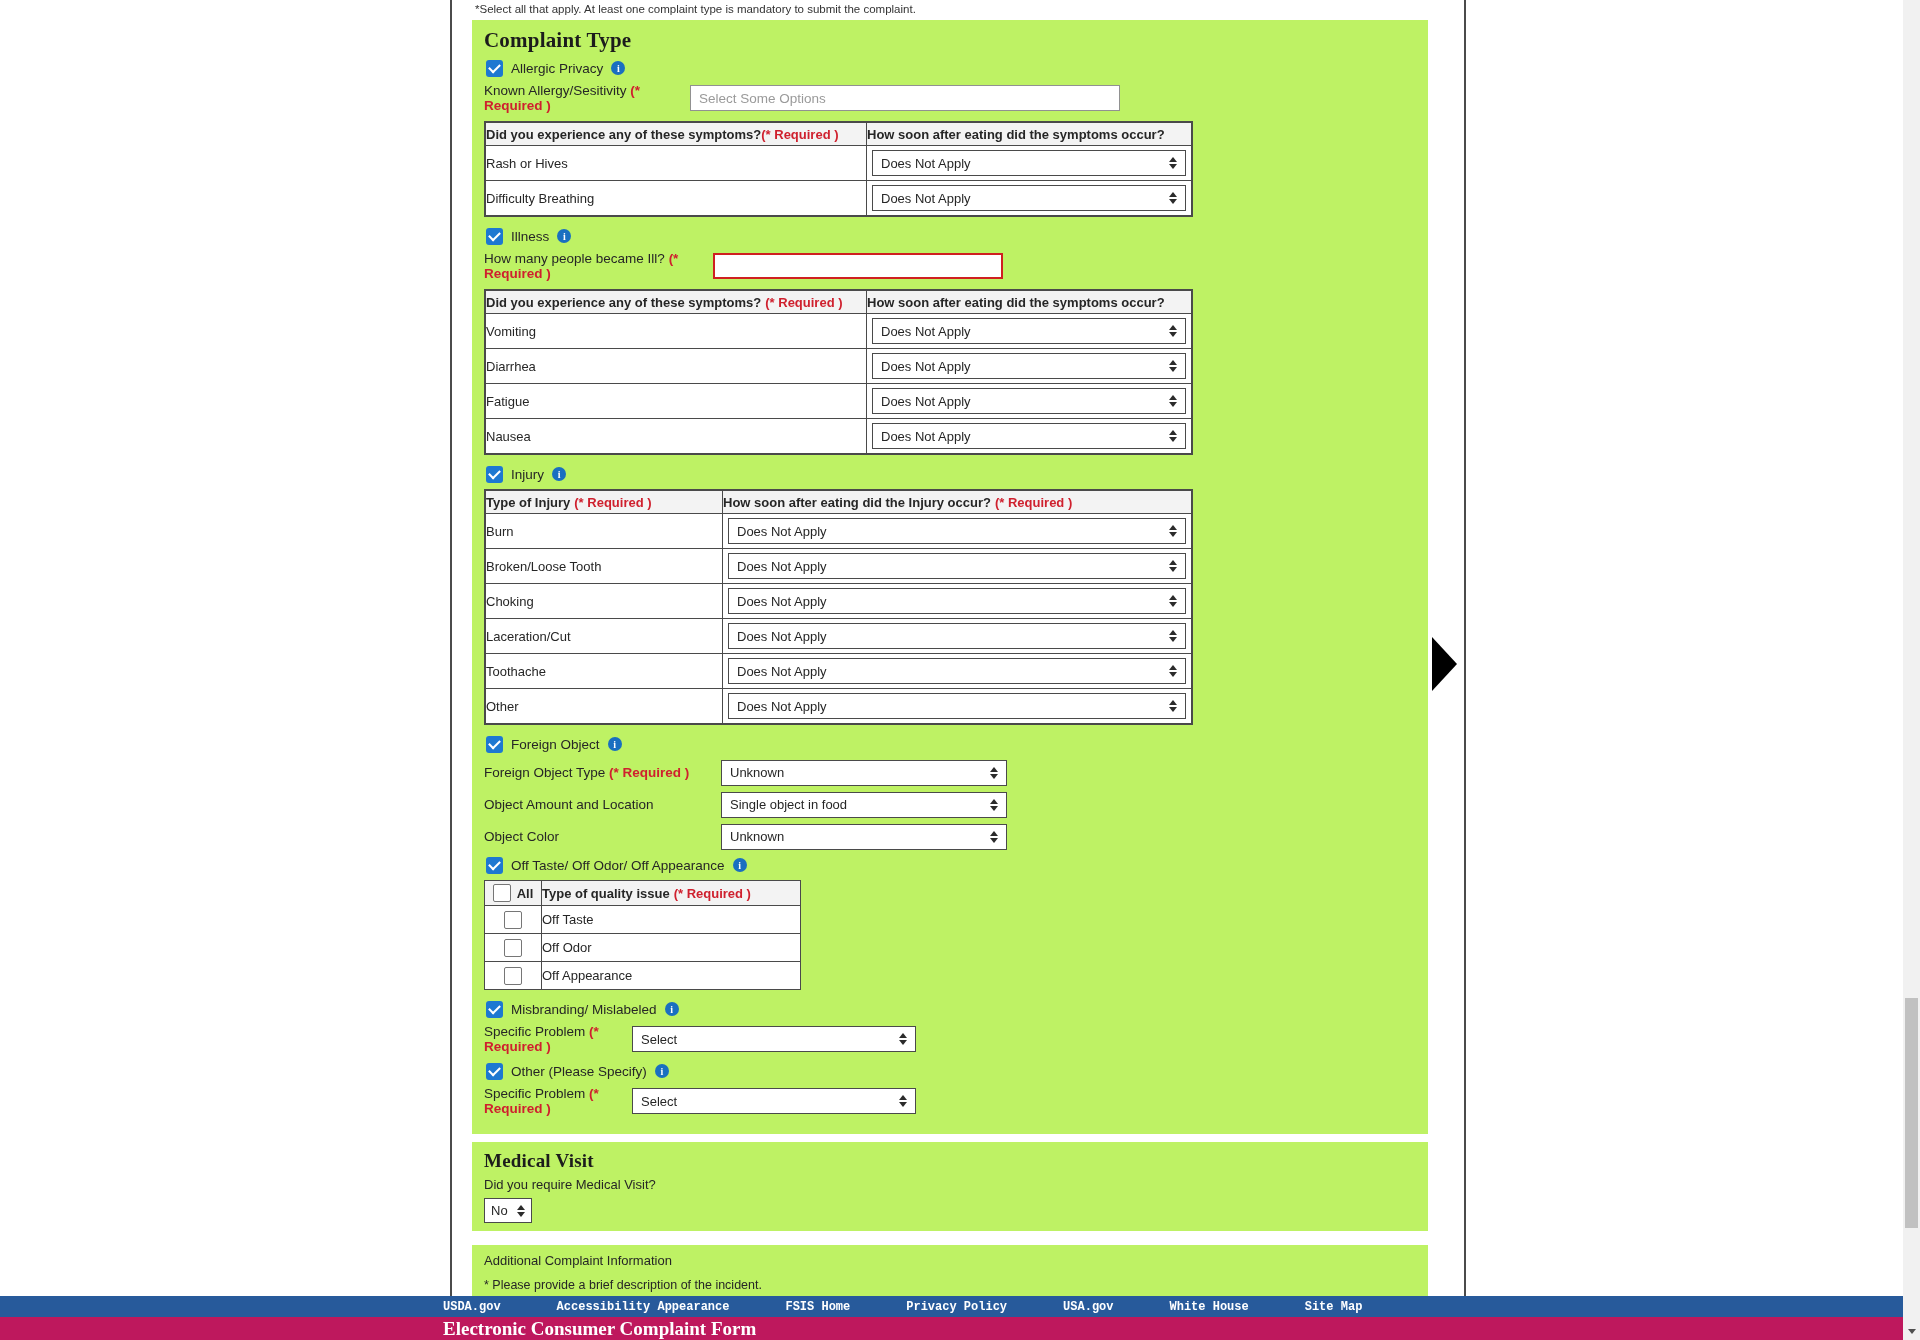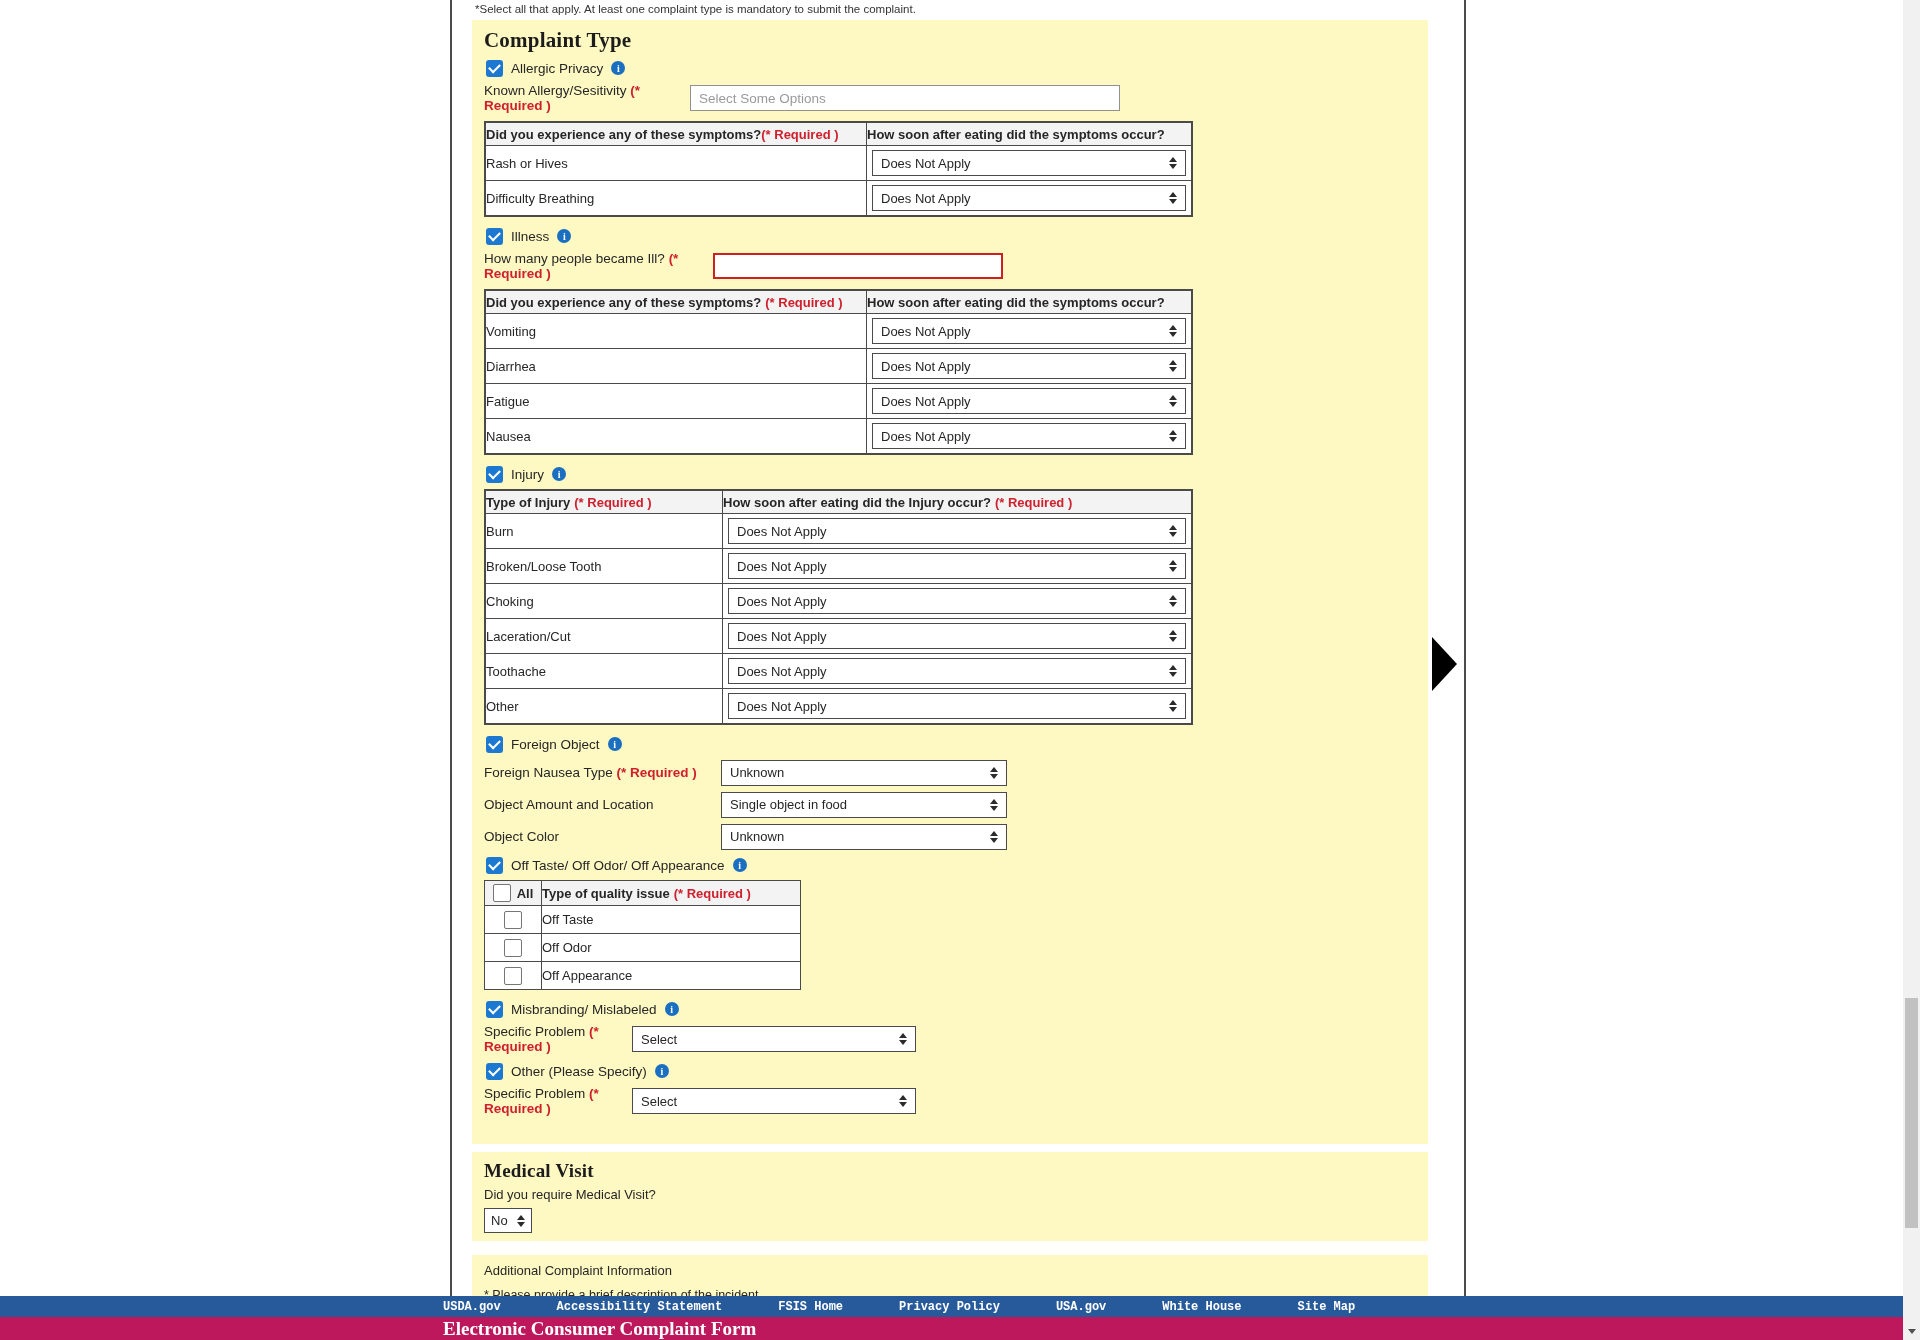--- a/index.html
+++ b/index.html
@@ -6,22 +6,22 @@
   .canvas { position:relative; width:1920px; height:1340px; background:#ffffff;
             font-family:"Liberation Sans",sans-serif; color:#262626; overflow:hidden; }
 
   
   .vline { position:absolute; top:0; height:1296px; width:2px; background:#4b4b4b; }
   .vline.left { left:450px; } .vline.right { left:1464px; }
 
   .content { position:absolute; left:452px; top:0; width:1012px; }
   .intro { margin:3px 0 5px 23px; font-size:11.5px; color:#333; }
 
-  .panel { margin-left:20px; width:956px; background:#fef9c3; box-sizing:border-box;
-           padding:6px 12px 20px 12px; }
+  .panel { margin-left:20px; width:956px; background:#bef264; box-sizing:border-box;
+           padding:6px 12px 10px 12px; }
   .panel h2 { font-family:"Liberation Serif",serif; font-size:21px; font-weight:bold;
               margin:2px 0 6px 0; color:#1c1c1c; letter-spacing:.2px; }
 
   
   .cb-row { display:flex; align-items:center; gap:8px; height:18px; margin:6px 0 6px 2px; }
   .cb { width:17px; height:17px; border-radius:3px; background:#1d78d1; display:flex;
         align-items:center; justify-content:center; cursor:pointer; flex:0 0 auto; }
   .cb .tick { width:9px; height:5px; border-left:2px solid #fff; border-bottom:2px solid #fff;
               transform:rotate(-45deg) translate(1px,-1px); }
   .cb.empty { background:#fff; border:1px solid #767676; border-radius:2px; width:16px; height:16px; }
@@ -326,21 +326,21 @@
       </table>
 
       <div class="cb-row">
         <span class="cb">
             <span class="tick"></span>
           </span>
         <span class="cb-label">Foreign Object</span>
         <span class="info">i</span>
       </div>
       <div class="field-row fo-row">
-        <span class="label-wrap"><span>Foreign Nausea Type</span> <span class="req">(* Required )</span></span>
+        <span class="label-wrap"><span>Foreign Object Type</span> <span class="req">(* Required )</span></span>
         <div class="sel">
             <span>Unknown</span>
             <span class="stepper">
               <i class="up"></i>
               <i class="dn"></i>
             </span>
           </div>
       </div>
       <div class="field-row fo-row">
         <span class="label-wrap">Object Amount and Location</span>
@@ -459,21 +459,21 @@
       <div class="ai-note">* It is required to provide additional description of your complaint here if you have selected 'Other' in any of the complaint types above.</div>
 
     </section>
   </div>
 
   <div class="nav-arrow"></div>
 
   <div class="footer">
     <div class="footer-links">
       <a>USDA.gov</a>
-      <a>Accessibility Statement</a>
+      <a>Accessibility Appearance</a>
       <a>FSIS Home</a>
       <a>Privacy Policy</a>
       <a>USA.gov</a>
       <a>White House</a>
       <a>Site Map</a>
     </div>
     <div class="footer-title-bar">Electronic Consumer Complaint Form</div>
   </div>
 
   <div class="scrollbar">

